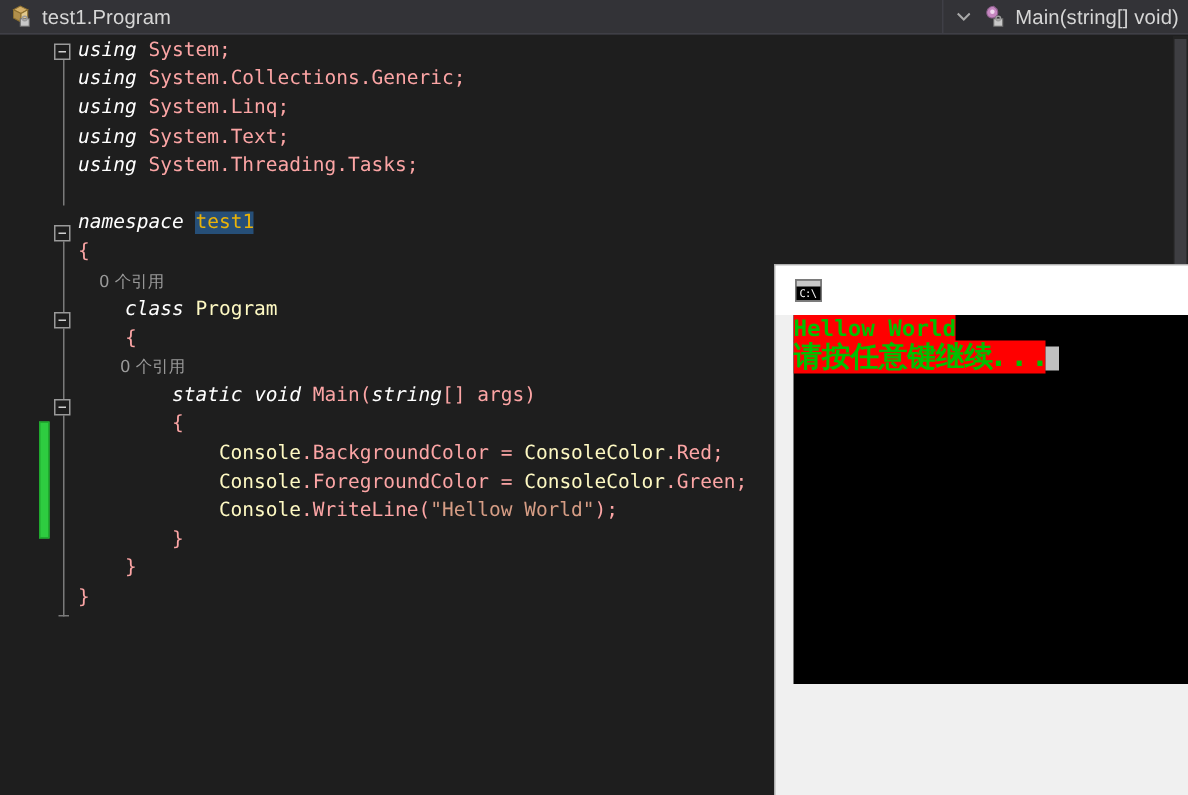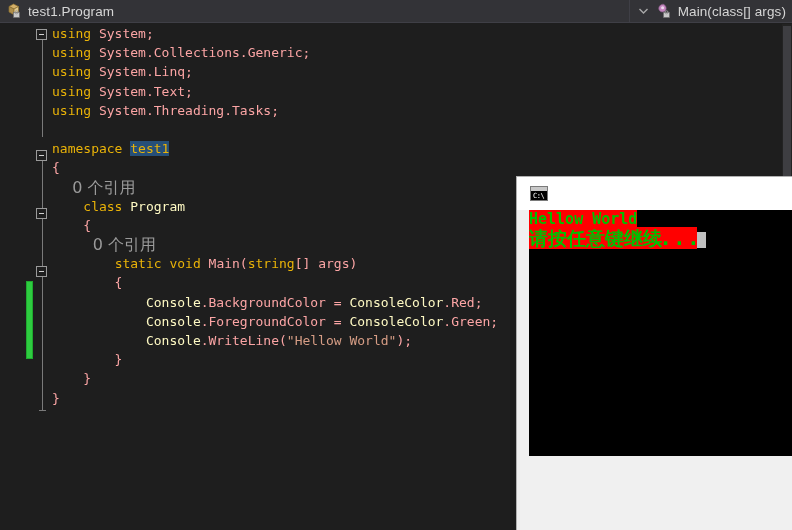--- a/index.html
+++ b/index.html
@@ -133,25 +133,25 @@
     left: 52px; top: 0;
     width: 740px; height: 506px;
     font-family: "DejaVu Sans Mono", "Liberation Mono", monospace;
     font-size: 13px;
     line-height: 19.2px;
     color: #dcdcdc;
     white-space: pre;
     letter-spacing: 0px;
   }
   .ln { height: 19.2px; }
-  .kw   { color: #eab308; }
+  .kw   { color: #ffffff; font-style: italic; }
   .type { color: #fef9c3; }
   .str  { color: #d69d85; }
   .plain{ color: #fca5a5; }
-  .lens { color: #9a9a9a; font-size: 16px; font-family: "DejaVu Sans", sans-serif; }
+  .lens { color: #9a9a9a; font-size: 11px; font-family: "DejaVu Sans", sans-serif; }
   .sel  { background: #264f78; color: #eab308; }
 
   
   .vscroll {
     position: absolute;
     right: 0; top: 0;
     width: 10px; height: 506px;
     background: #232323;
   }
   .vscroll-thumb {
@@ -265,21 +265,21 @@
           </svg>
       </span>
       <span class="glyph">
         <svg width="17" height="16" viewBox="0 0 17 16">
           <path d="M7.5 1.2 C4.2 1.2 2.2 4 3 6.6 C3.7 8.9 6.6 9.6 8.6 8.3 C11 6.8 10.5 3 8 1.7 Z" fill="#c586c0" stroke="#8b5f8a" stroke-width="0.7"></path>
           <circle cx="6.6" cy="4.8" r="1.5" fill="#f0d9ef"></circle>
           <rect x="7.5" y="9.5" width="6" height="5" fill="#c8c8c8" stroke="#6c6c6c" stroke-width="0.7"></rect>
           <rect x="9" y="7.8" width="3" height="3" rx="1.4" fill="none" stroke="#9b9b9b" stroke-width="1"></rect>
         </svg>
       </span>
-      <span class="nav-text">Main(class[] args)</span>
+      <span class="nav-text">Main(string[] void)</span>
     </div>
   </div>
 
   <div class="editor">
 
     <div class="indicator-margin"></div>
 
     <div class="change-bar"></div>
 
     <div class="outline-margin">

